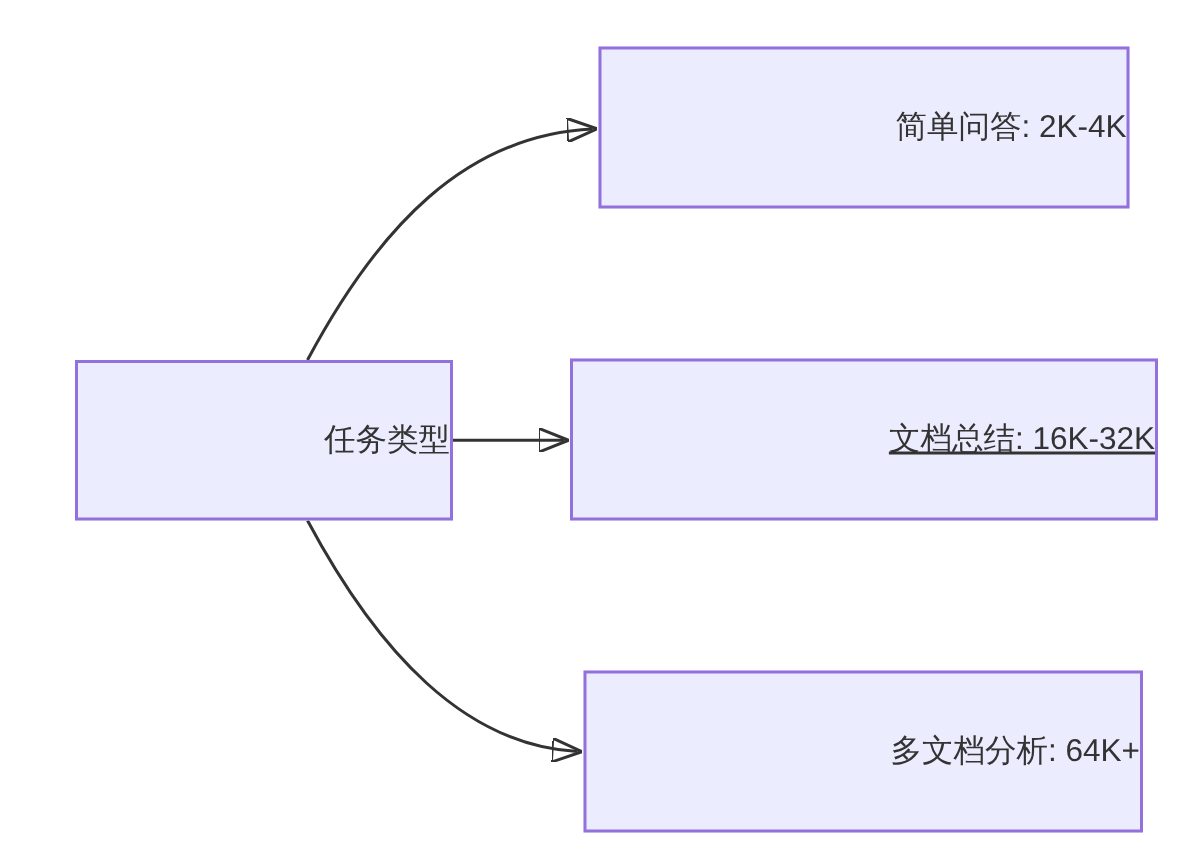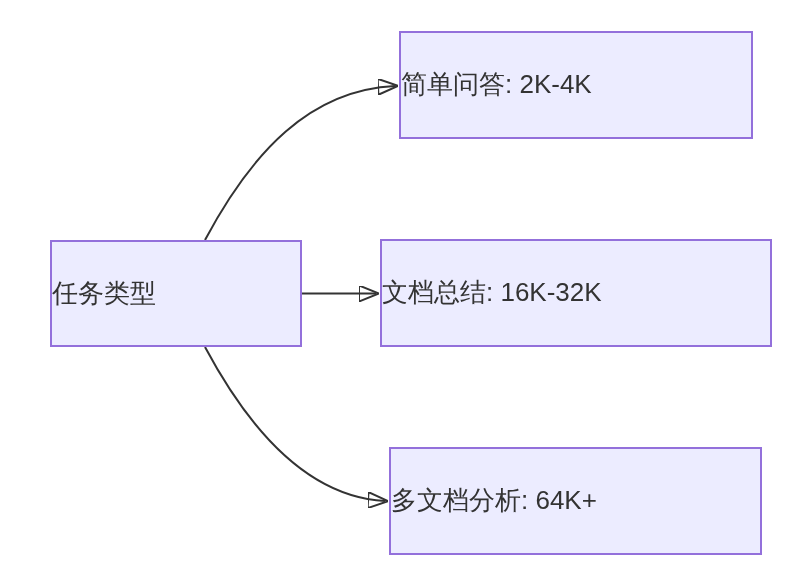--- a/index.html
+++ b/index.html
@@ -35,29 +35,30 @@
     stroke-width:2px;
   }
   .node{
     position:absolute;
     box-sizing:border-box;
     background:var(--node-fill);
     border:2px solid var(--node-border);
     color:var(--text);
     display:flex;
     align-items:center;
-    justify-content:flex-start;
+    justify-content:flex-end;
     text-align:center;
-    font-size:26px;
+    font-size:21px;
     line-height:1.2;
     white-space:nowrap;
+    padding-left:16px;
   }
   .node-root{left:30px;top:240px;width:252px;height:107px;margin-left:20px;}
   .node-b1{left:399px;top:31px;width:354px;height:108px;}
-  .node-b2{left:380px;top:239px;width:392px;height:108px;}
+  .node-b2{left:380px;top:239px;width:392px;height:108px;text-decoration:underline;}
   .node-b3{left:389px;top:447px;width:373px;height:108px;}
 </style>
 </head>
 <body>
 
 <div class="canvas">
 
   <svg class="edges" viewBox="0 0 787 572" xmlns="http://www.w3.org/2000/svg">
     <defs>
       <marker id="arrowhead" markerUnits="userSpaceOnUse" markerWidth="20" markerHeight="16" refX="17" refY="8" orient="auto">

